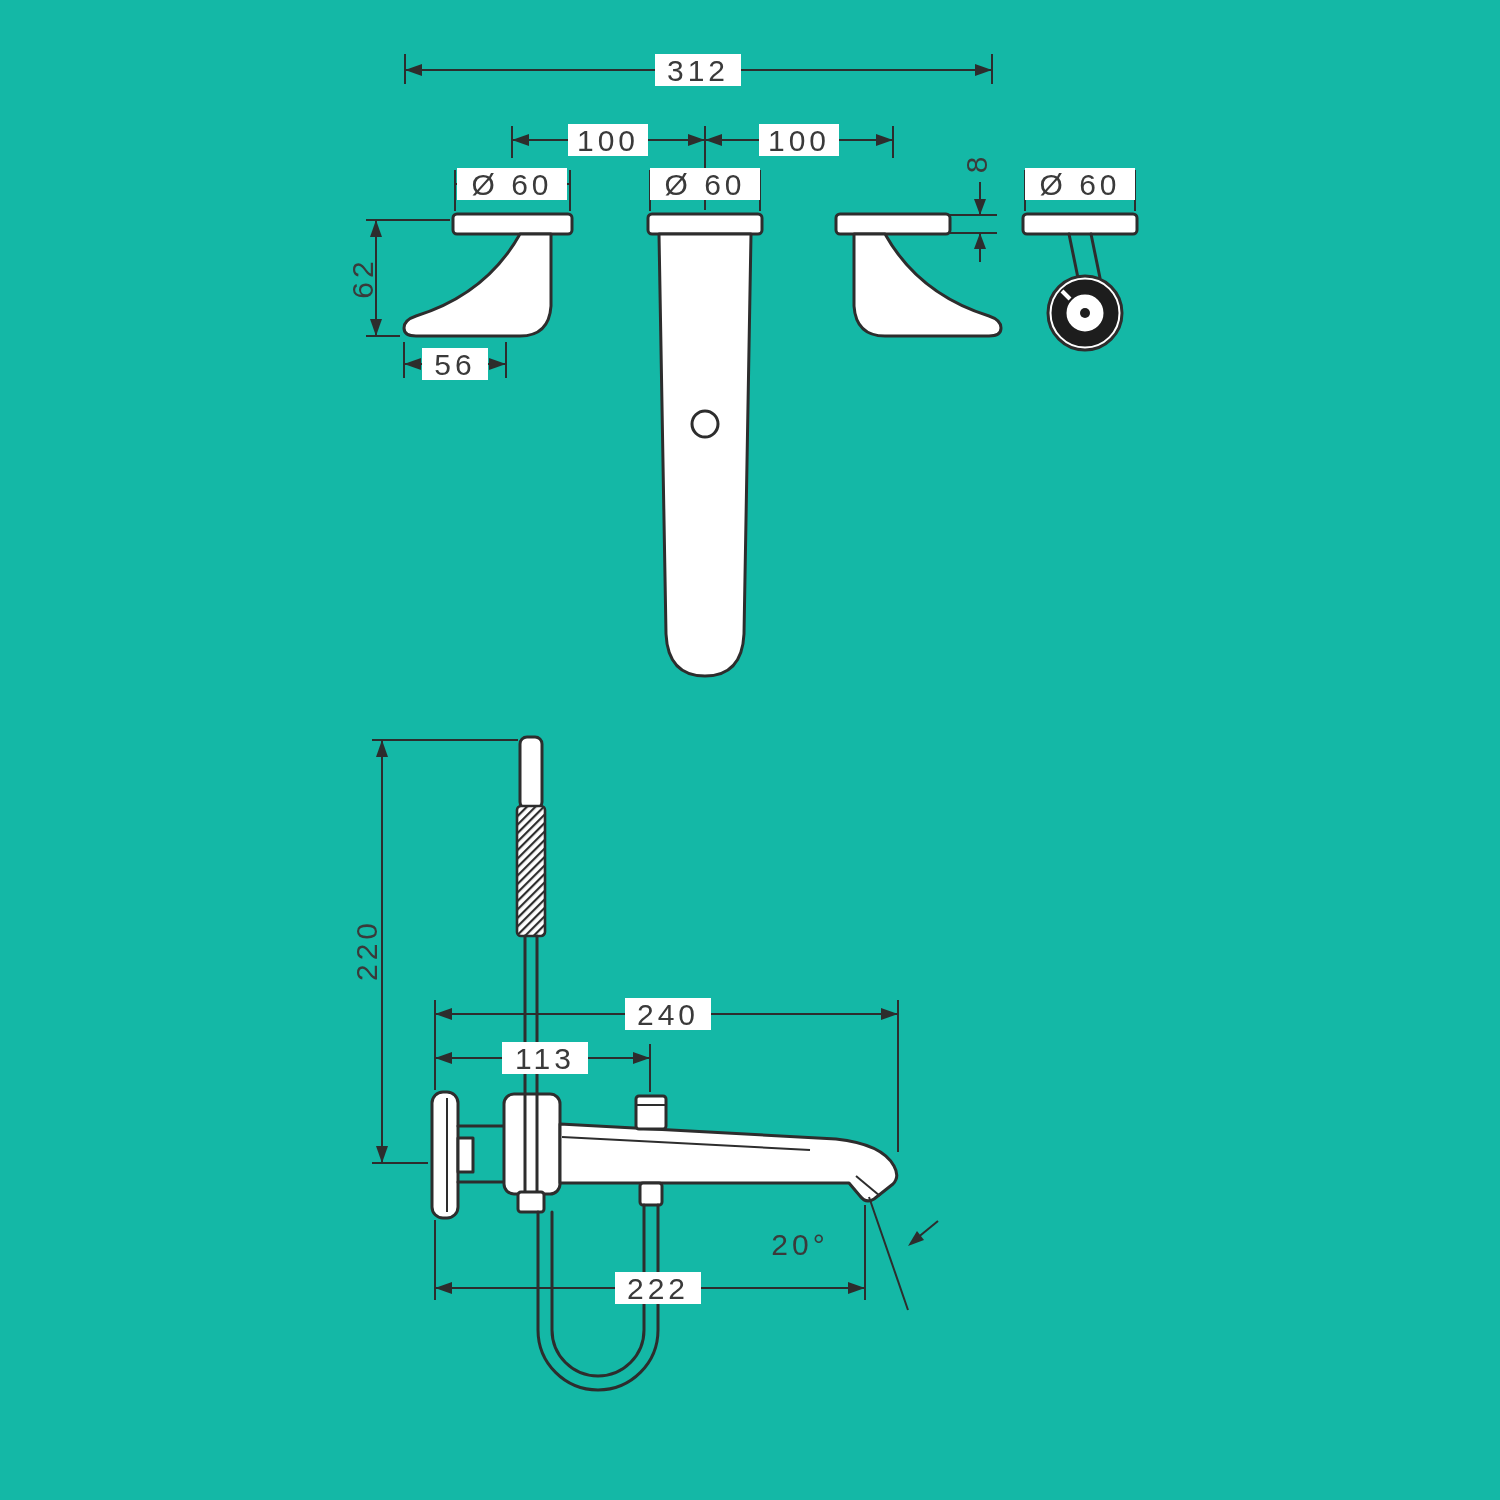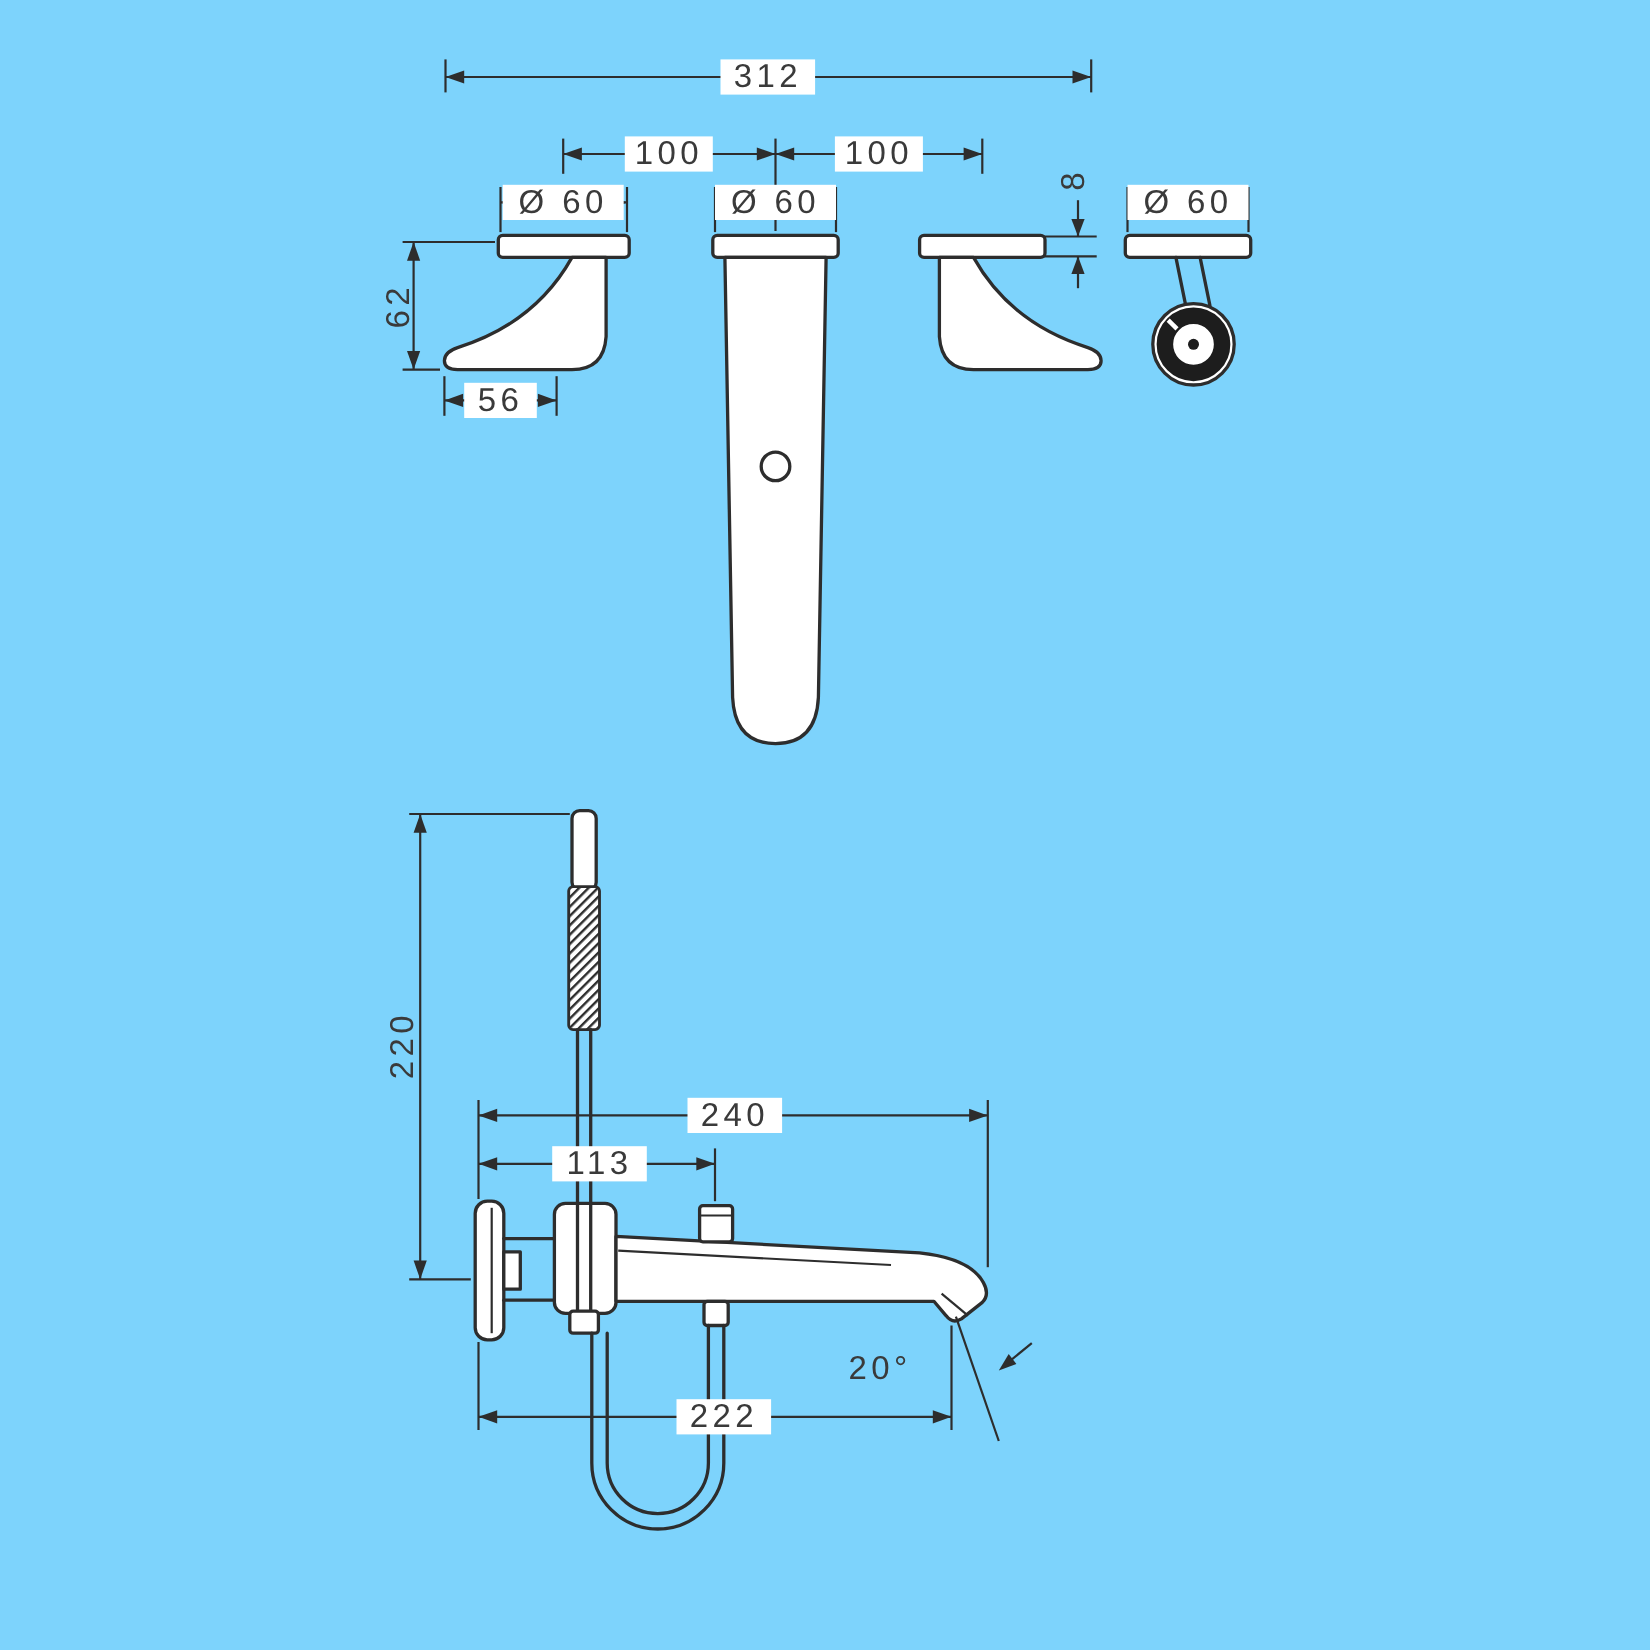--- a/index.html
+++ b/index.html
@@ -1,16 +1,16 @@
 <!DOCTYPE html>
 <html><head>
 <meta charset="utf-8">
 <style>
   html,body{margin:0;padding:0;background:#fff;}
-  .stage{width:1500px;height:1500px;background:#7dd3fc;position:relative;overflow:hidden;}
+  .stage{width:1500px;height:1500px;background:#14b8a6;position:relative;overflow:hidden;}
   svg{display:block;}
   .ol{fill:#ffffff;stroke:#2d2d2d;stroke-width:3;stroke-linejoin:round;}
   .ln{fill:none;stroke:#2d2d2d;stroke-width:3;stroke-linecap:round;}
   .ln2{fill:none;stroke:#2d2d2d;stroke-width:2;}
   .dl{fill:none;stroke:#2d2d2d;stroke-width:2;}
   .arr{fill:#2d2d2d;stroke:none;}
   .tbg{fill:#ffffff;}
   text{font-family:"Liberation Sans", sans-serif;font-size:30px;fill:#3a3a3a;
        letter-spacing:4px;text-anchor:middle;dominant-baseline:central;}
 </style>

